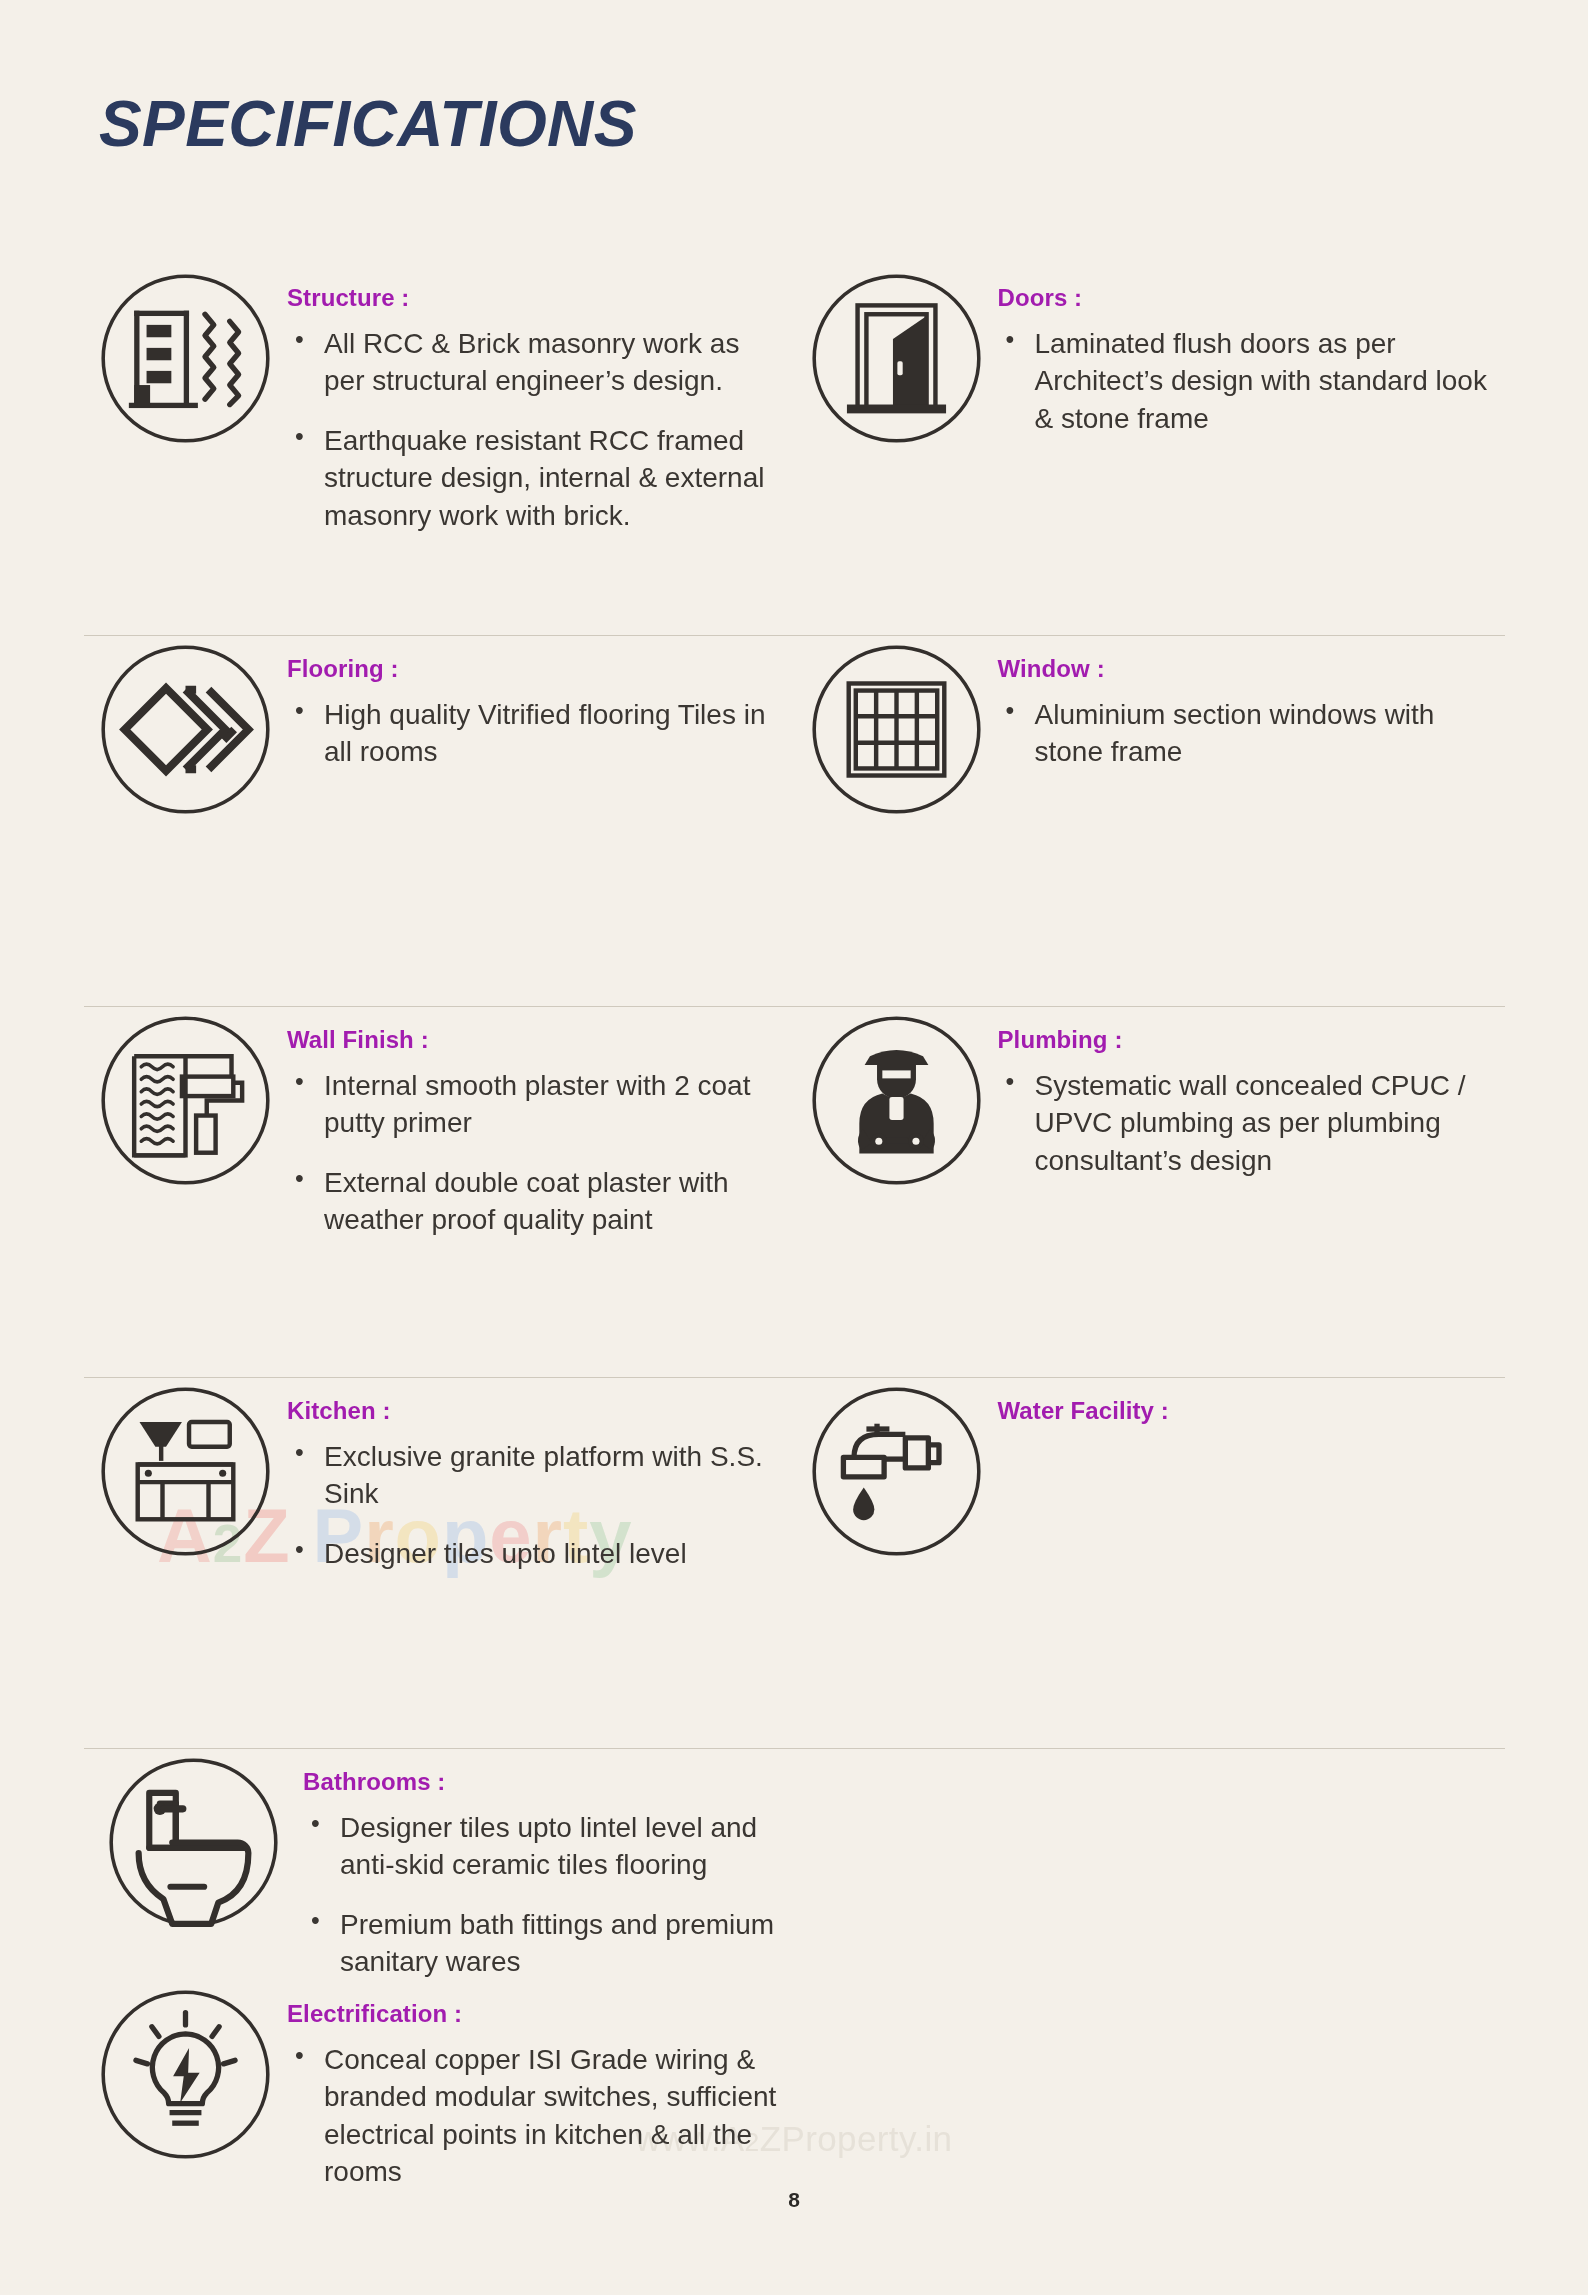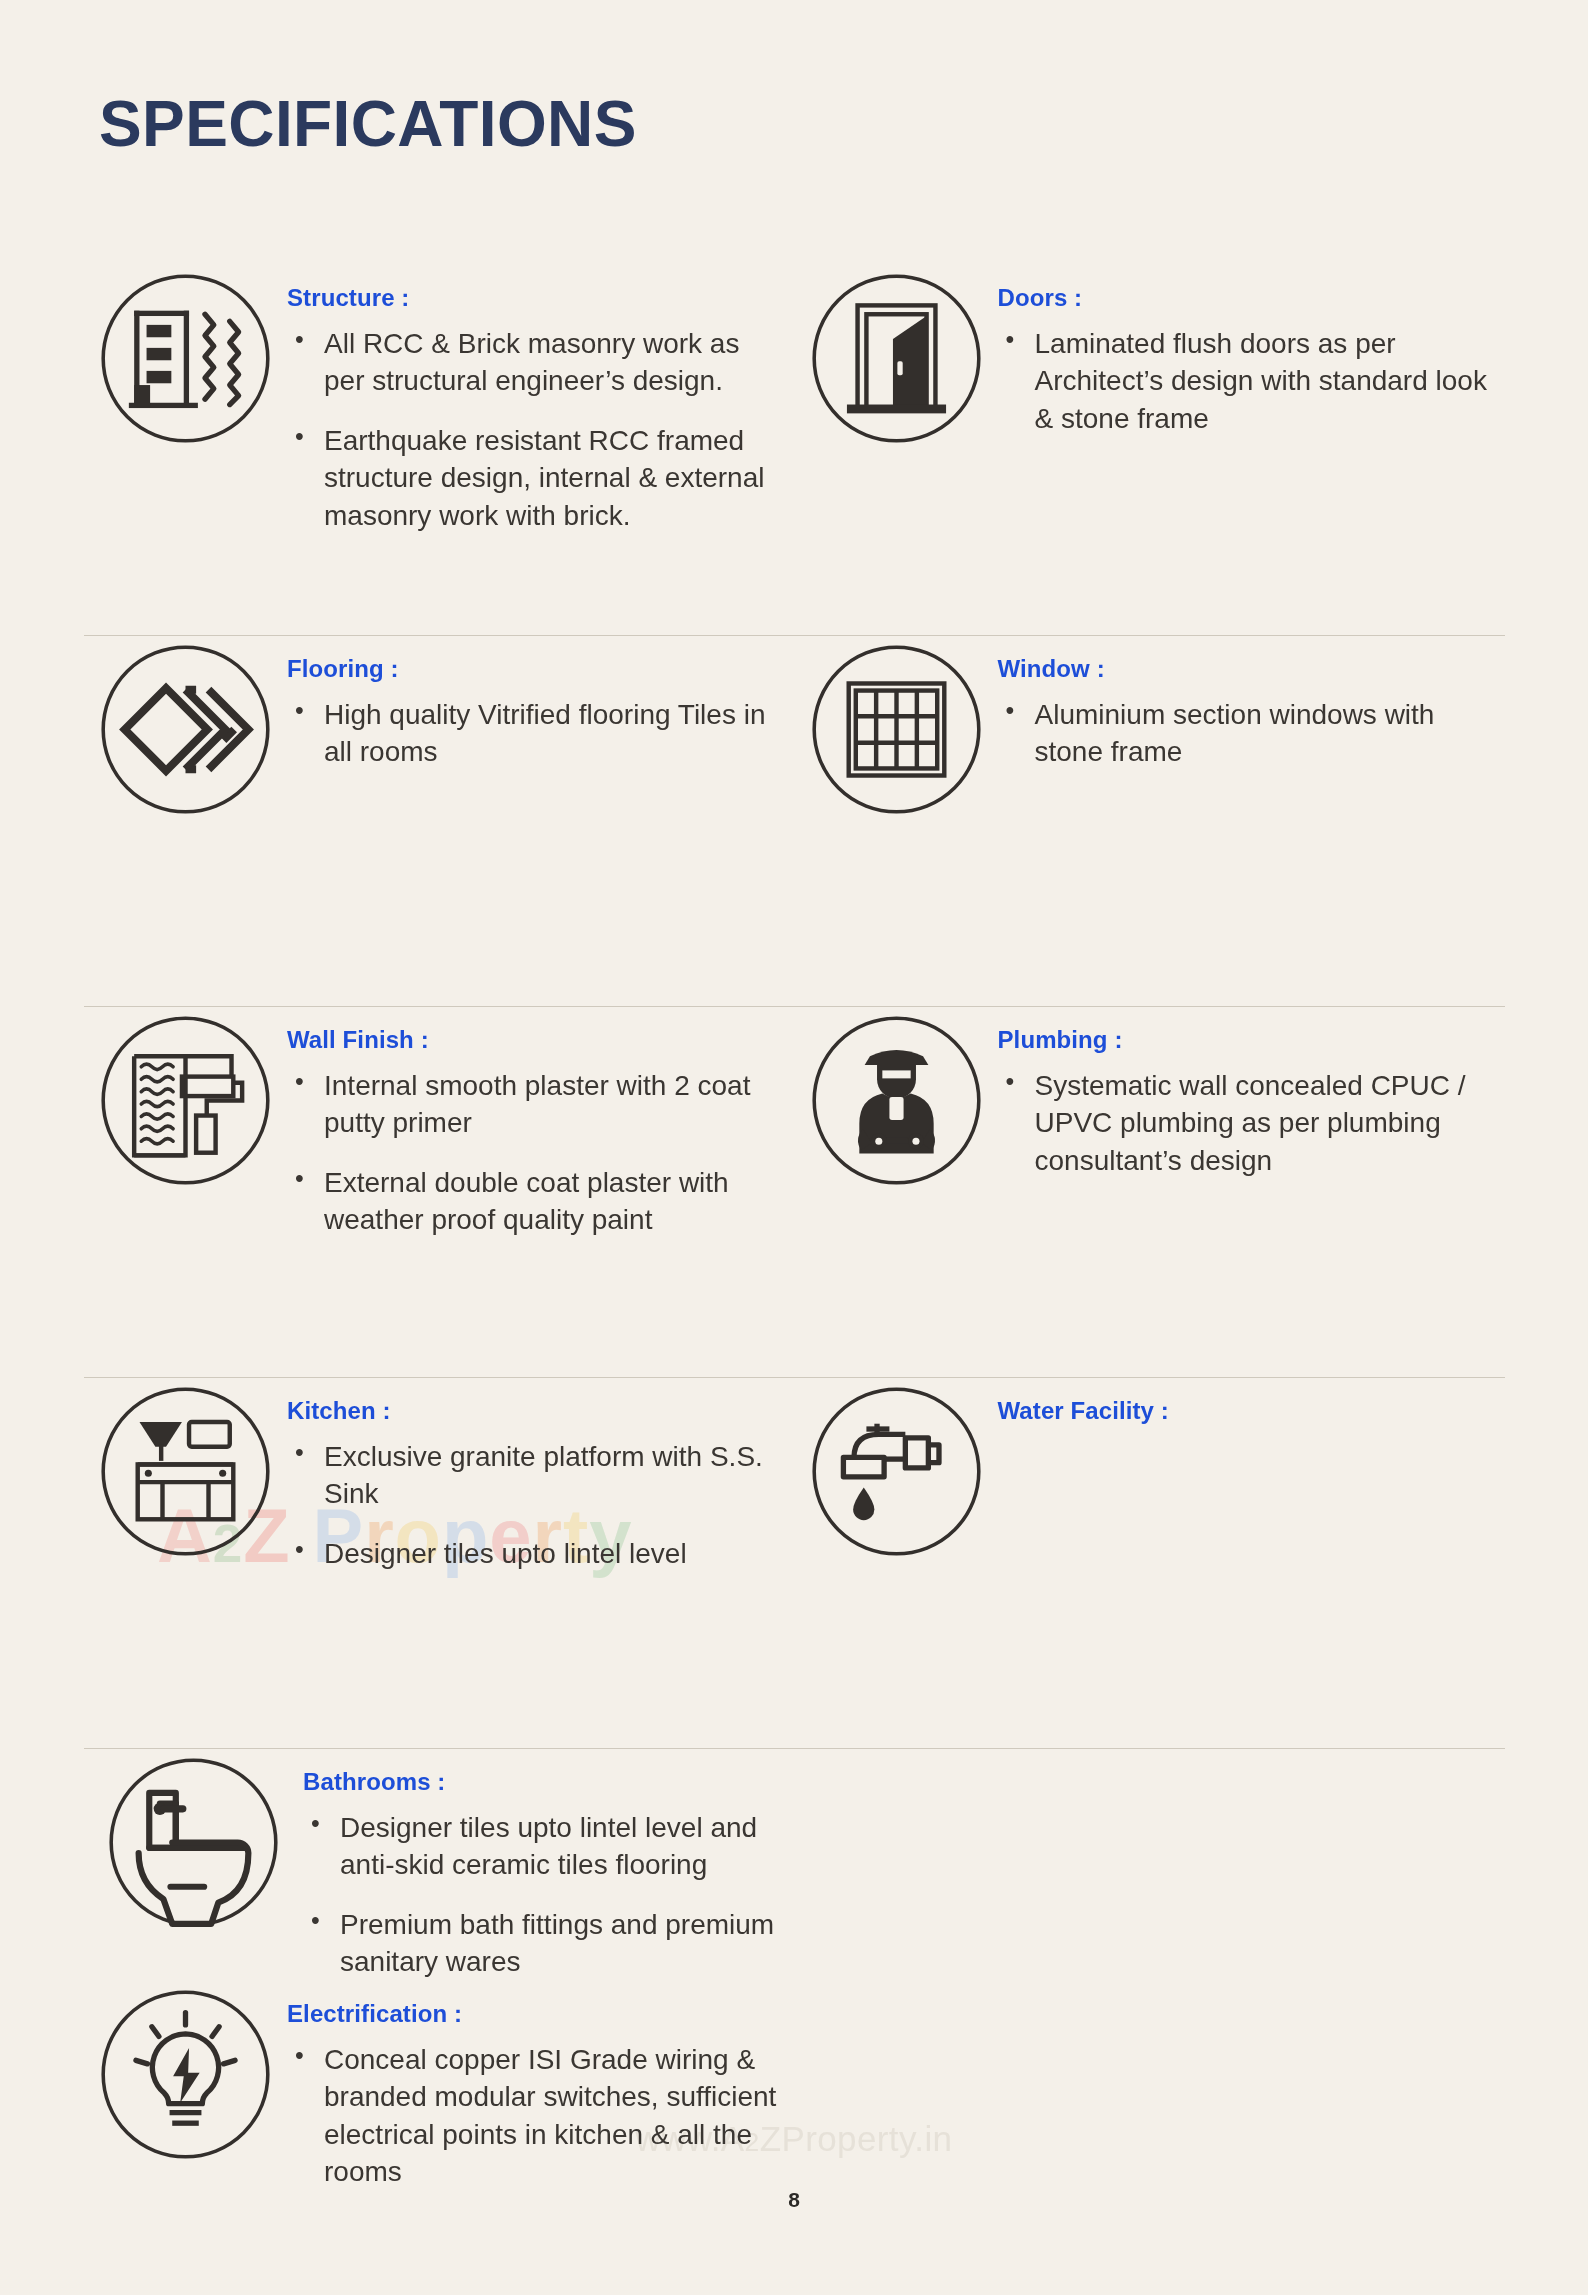--- a/index.html
+++ b/index.html
@@ -52,20 +52,21 @@
   
   .page-title {
     position: absolute;
     left: 99px;
     top: 87px;
     font-size: 64px;
     font-weight: 700;
     color: #2b3a5e;
     letter-spacing: 0.4px;
     z-index: 3;
+    font-style: italic;
   }
 
   
   .spec-grid {
     position: absolute;
     left: 84px;
     top: 265px;
     width: 1421px;
     z-index: 3;
   }
@@ -99,21 +100,21 @@
     justify-content: center;
     padding-top: 5.3px;
   }
   .icon-wrap svg { display: block; }
 
   .spec-text { flex: 1 1 auto; padding-top: 19.4px; }
 
   .spec-title {
     font-size: 24px;
     font-weight: 700;
-    color: #1d4ed8;
+    color: #a21caf;
     margin-bottom: 12.4px;
     letter-spacing: 0.1px;
   }
 
   ul.spec-list { list-style: none; }
 
   ul.spec-list li {
     position: relative;
     padding-left: 37px;
     font-size: 28px;

